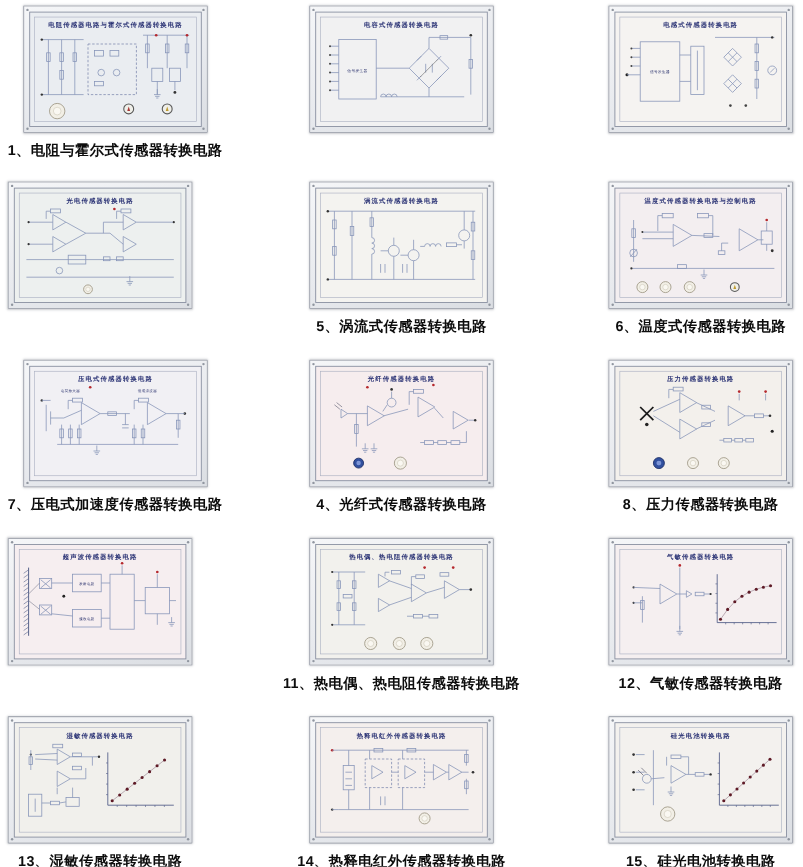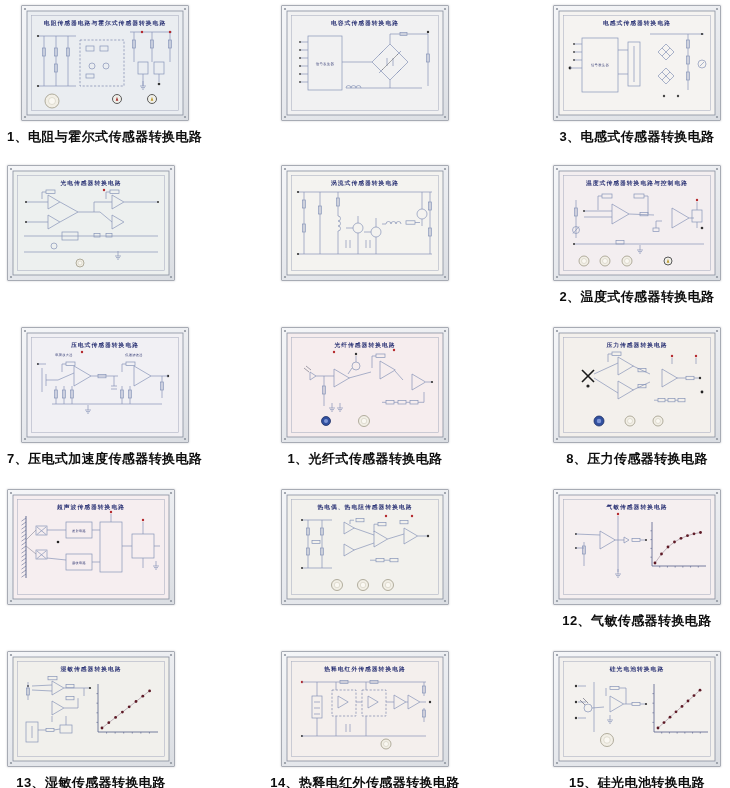--- a/index.html
+++ b/index.html
@@ -187,21 +187,20 @@
               <line x1="96" y1="28" x2="150" y2="28" stroke="#8694b8" stroke-width="0.7"></line>
               <circle cx="148" cy="28" r="1.1" fill="#333"></circle>
               <circle cx="148" cy="58" r="4" fill="none" stroke="#8694b8" stroke-width="0.7"></circle>
               <line x1="146" y1="60" x2="150" y2="56" stroke="#8694b8" stroke-width="0.7"></line>
               <circle cx="110" cy="90" r="1.2" fill="#444"></circle>
               <circle cx="124" cy="90" r="1.2" fill="#444"></circle>
               <text x="46" y="60" font-size="3.3" fill="#2e3570" text-anchor="middle" letter-spacing="0.3">信号发生器</text>
             </g>
         </svg>
       </div>
-      <div class="caption">3、电感式传感器转换电路</div>
     </div>
   </div>
     <div class="cell c0 r1">
     <div class="wrap">
       <div class="board">
         <svg class="schem" viewBox="0 0 166 114">
           <rect class="inner-bg" x="5" y="5" width="156" height="104" fill="#edf0ef"></rect>
           <rect class="inner-line" x="9.5" y="9.5" width="147" height="95"></rect>
           <circle class="screw" cx="3" cy="3" r="1.1"></circle>
           <circle class="screw" cx="163" cy="3" r="1.1"></circle>
@@ -294,20 +293,21 @@
               <line x1="148" y1="26" x2="148" y2="88" stroke="#8694b8" stroke-width="0.7"></line>
               <rect x="146.4" y="36" width="3.2" height="8" fill="none" stroke="#8694b8" stroke-width="0.7"></rect>
               <rect x="146.4" y="62" width="3.2" height="8" fill="none" stroke="#8694b8" stroke-width="0.7"></rect>
               <line x1="64" y1="74" x2="64" y2="82" stroke="#8694b8" stroke-width="0.7"></line>
               <line x1="68" y1="74" x2="68" y2="82" stroke="#8694b8" stroke-width="0.7"></line>
               <line x1="84" y1="74" x2="84" y2="82" stroke="#8694b8" stroke-width="0.7"></line>
               <line x1="88" y1="74" x2="88" y2="82" stroke="#8694b8" stroke-width="0.7"></line>
             </g>
         </svg>
       </div>
+      <div class="caption">5、涡流式传感器转换电路</div>
     </div>
   </div>
     <div class="cell c2 r1">
     <div class="wrap">
       <div class="board">
         <svg class="schem" viewBox="0 0 166 114">
           <rect class="inner-bg" x="5" y="5" width="156" height="104" fill="#f3eef0"></rect>
           <rect class="inner-line" x="9.5" y="9.5" width="147" height="95"></rect>
           <circle class="screw" cx="3" cy="3" r="1.1"></circle>
           <circle class="screw" cx="163" cy="3" r="1.1"></circle>
@@ -360,21 +360,21 @@
                 <circle cx="73" cy="95" r="5" fill="#f2efe6" stroke="#a09a88" stroke-width="0.8"></circle>
                 <circle cx="73" cy="95" r="2.5" fill="#faf8f2" stroke="#c9c4b4" stroke-width="0.5"></circle>
               </g>
               <g>
                 <circle cx="114" cy="95" r="4" fill="#efefe9" stroke="#5a5a5a" stroke-width="1"></circle>
                 <path d="M112.7,96.8L115.3,96.8L114,92.8Z" fill="#bf9a2e"></path>
               </g>
             </g>
         </svg>
       </div>
-      <div class="caption">2、温度式传感器转换电路</div>
+      <div class="caption">6、温度式传感器转换电路</div>
     </div>
   </div>
     <div class="cell c0 r2">
     <div class="wrap">
       <div class="board">
         <svg class="schem" viewBox="0 0 166 114">
           <rect class="inner-bg" x="5" y="5" width="156" height="104" fill="#f1f0f4"></rect>
           <rect class="inner-line" x="9.5" y="9.5" width="147" height="95"></rect>
           <circle class="screw" cx="3" cy="3" r="1.1"></circle>
           <circle class="screw" cx="163" cy="3" r="1.1"></circle>
@@ -484,21 +484,21 @@
                 <circle cx="44" cy="93" r="4.5" fill="#31509f" stroke="#1e3066" stroke-width="0.8"></circle>
                 <circle cx="44" cy="93" r="2.025" fill="#7d95d6" stroke="none" stroke-width="0"></circle>
               </g>
               <g>
                 <circle cx="82" cy="93" r="5.5" fill="#f2efe6" stroke="#a09a88" stroke-width="0.8"></circle>
                 <circle cx="82" cy="93" r="2.75" fill="#faf8f2" stroke="#c9c4b4" stroke-width="0.5"></circle>
               </g>
             </g>
         </svg>
       </div>
-      <div class="caption">1、光纤式传感器转换电路</div>
+      <div class="caption">4、光纤式传感器转换电路</div>
     </div>
   </div>
     <div class="cell c2 r2">
     <div class="wrap">
       <div class="board">
         <svg class="schem" viewBox="0 0 166 114">
           <rect class="inner-bg" x="5" y="5" width="156" height="104" fill="#f3f0ec"></rect>
           <rect class="inner-line" x="9.5" y="9.5" width="147" height="95"></rect>
           <circle class="screw" cx="3" cy="3" r="1.1"></circle>
           <circle class="screw" cx="163" cy="3" r="1.1"></circle>
@@ -670,20 +670,21 @@
                 <circle cx="81" cy="95" r="5.5" fill="#f2efe6" stroke="#a09a88" stroke-width="0.8"></circle>
                 <circle cx="81" cy="95" r="2.75" fill="#faf8f2" stroke="#c9c4b4" stroke-width="0.5"></circle>
               </g>
               <g>
                 <circle cx="106" cy="95" r="5.5" fill="#f2efe6" stroke="#a09a88" stroke-width="0.8"></circle>
                 <circle cx="106" cy="95" r="2.75" fill="#faf8f2" stroke="#c9c4b4" stroke-width="0.5"></circle>
               </g>
             </g>
         </svg>
       </div>
+      <div class="caption">11、热电偶、热电阻传感器转换电路</div>
     </div>
   </div>
     <div class="cell c2 r3">
     <div class="wrap">
       <div class="board">
         <svg class="schem" viewBox="0 0 166 114">
           <rect class="inner-bg" x="5" y="5" width="156" height="104" fill="#f5eff0"></rect>
           <rect class="inner-line" x="9.5" y="9.5" width="147" height="95"></rect>
           <circle class="screw" cx="3" cy="3" r="1.1"></circle>
           <circle class="screw" cx="163" cy="3" r="1.1"></circle>

